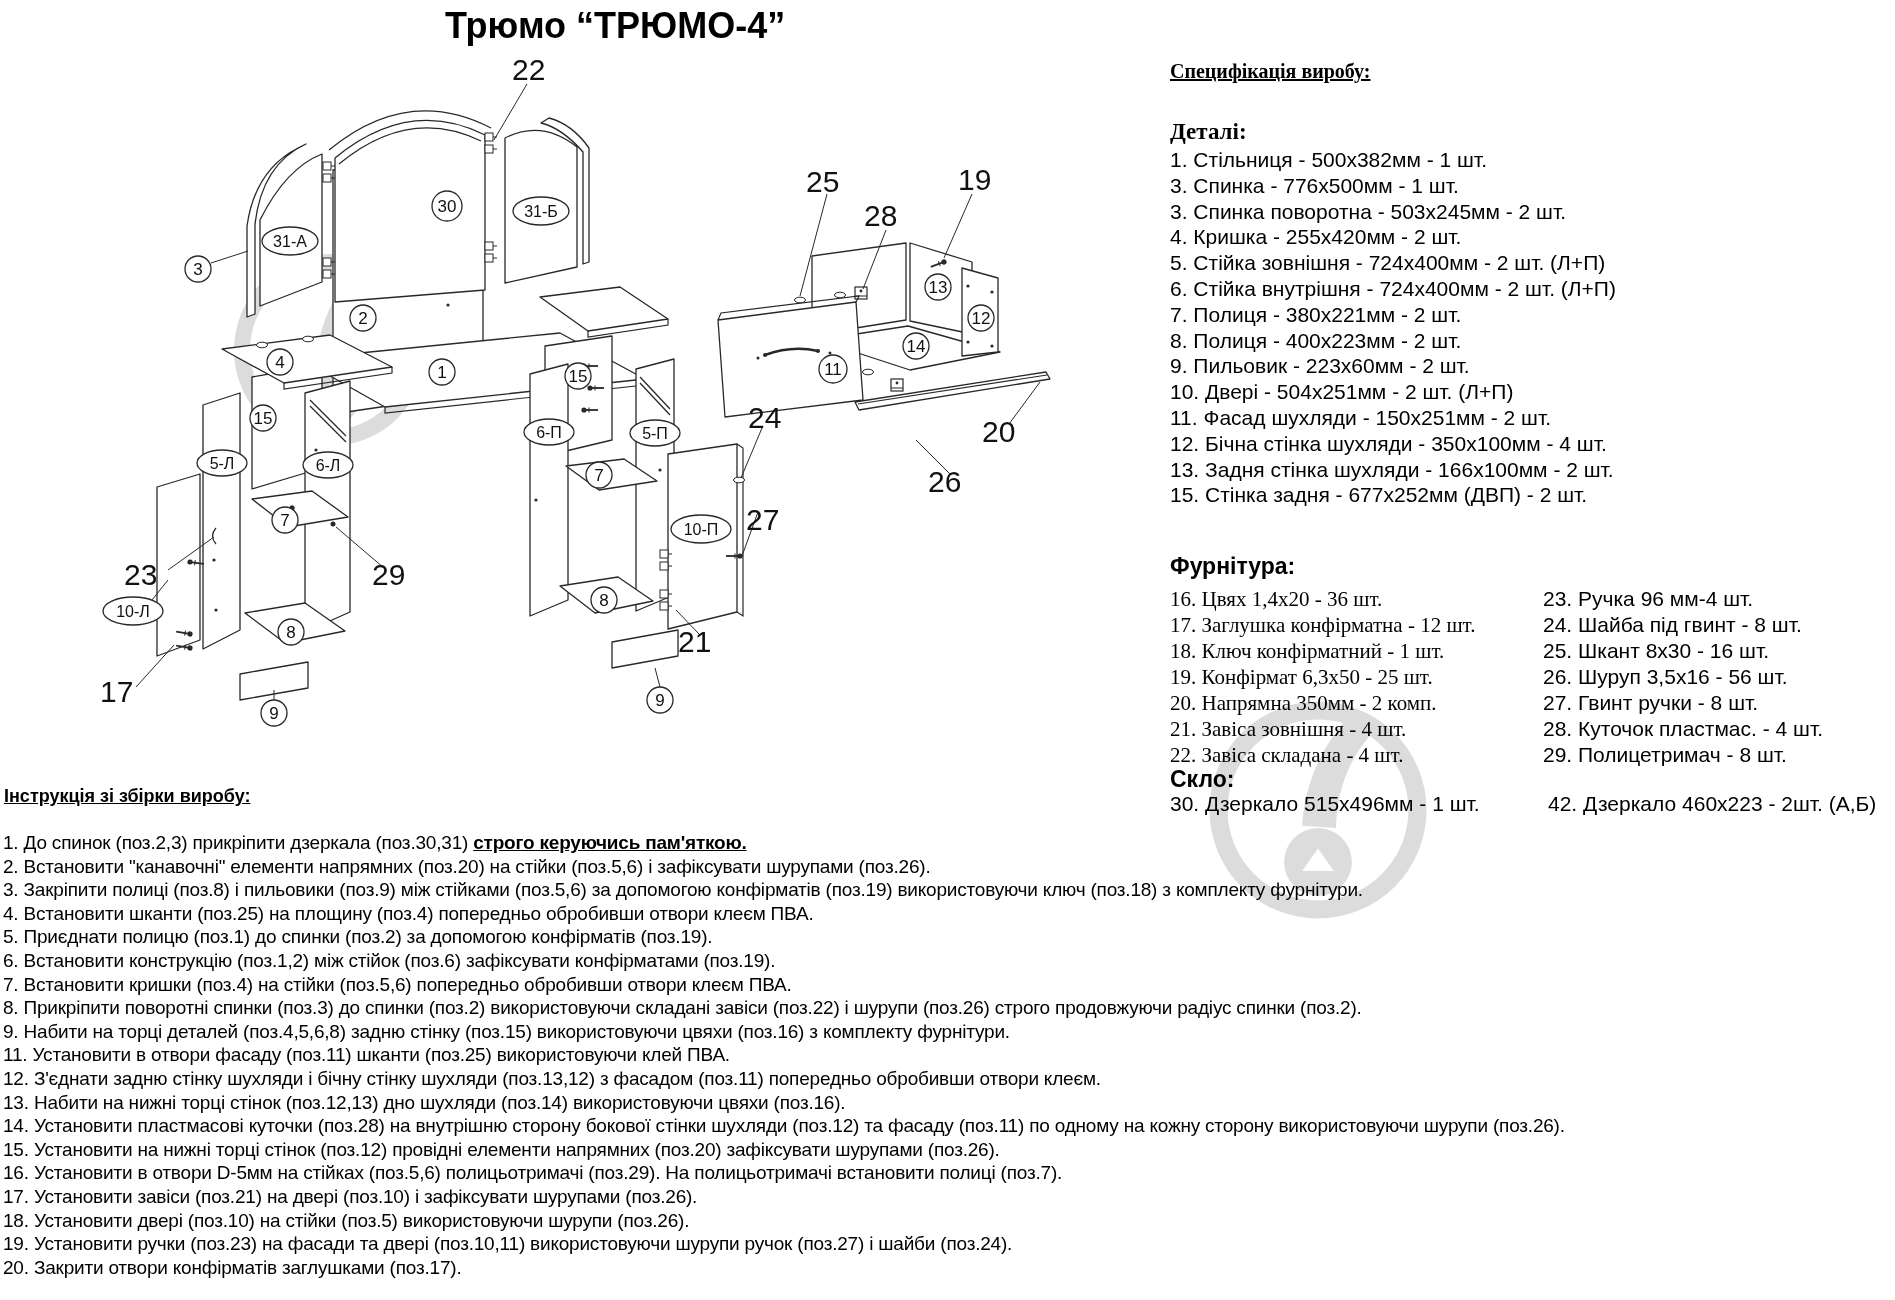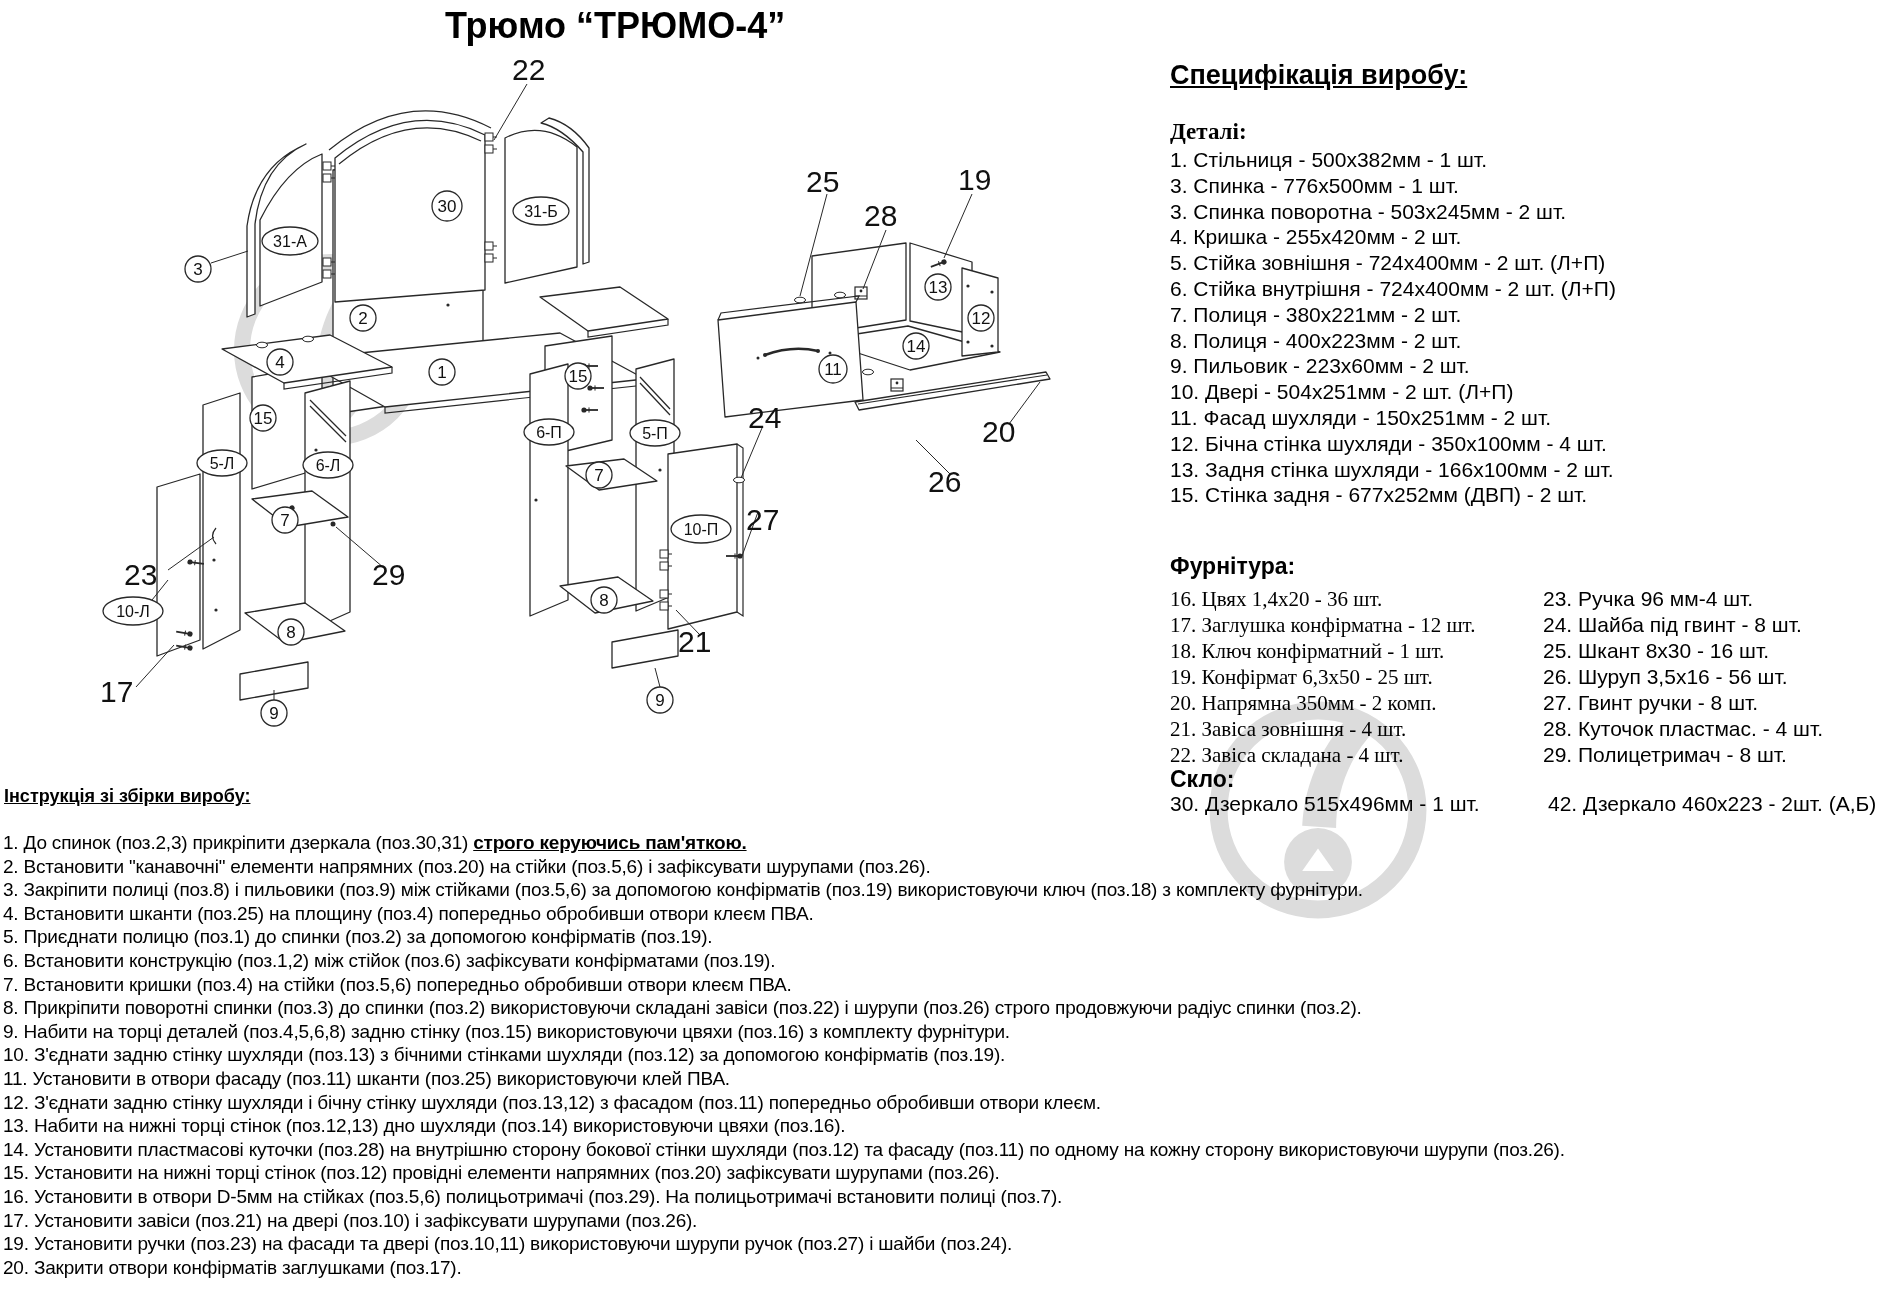--- a/index.html
+++ b/index.html
@@ -1,20 +1,20 @@
 <!DOCTYPE html>
 <html><head>
 <meta charset="utf-8">
 <style>
   html,body{margin:0;padding:0;}
   body{width:1895px;height:1300px;position:relative;background:#ffffff;color:#000;
        font-family:"Liberation Sans",sans-serif;overflow:hidden;}
   .abs{position:absolute;white-space:nowrap;}
   .title{font-weight:bold;font-size:36px;}
-  .h-spec{font-size:27px;font-weight:bold;text-decoration:underline;}
+  .h-spec{font-size:20px;font-weight:bold;text-decoration:underline;font-family:Liberation Serif, serif;}
   .h-sub{font-size:23px;font-weight:bold;}
   .spec-list{font-size:21px;line-height:25.8px;}
   .hw-list{font-size:21px;line-height:26px;}
   .glass-item{font-size:21px;text-align:right;}
   .instr-h{font-size:18px;font-weight:bold;text-decoration:underline;}
   .instr{font-size:19px;line-height:23.6px;letter-spacing:-0.2px;}
   .b-u{font-weight:bold;text-decoration:underline;}
   svg{position:absolute;left:0;top:0;}
   svg text{font-family:"Liberation Sans",sans-serif;fill:#111;}
   .lbl{font-size:17px;}
@@ -354,23 +354,23 @@
 <div class="abs instr" style="left:3px;top:831px;">
   <div><span>1. До спинок (поз.2,3) прикріпити дзеркала (поз.30,31) </span><span class="b-u">строго керуючись пам'яткою.</span></div>
   <div>2. Встановити "канавочні" елементи напрямних (поз.20) на стійки (поз.5,6) і зафіксувати шурупами (поз.26).</div>
   <div>3. Закріпити полиці (поз.8) і пильовики (поз.9) між стійками (поз.5,6) за допомогою конфірматів (поз.19) використовуючи ключ (поз.18) з комплекту фурнітури.</div>
   <div>4. Встановити шканти (поз.25) на площину (поз.4) попередньо обробивши отвори клеєм ПВА.</div>
   <div>5. Приєднати полицю (поз.1) до спинки (поз.2) за допомогою конфірматів (поз.19).</div>
   <div>6. Встановити конструкцію (поз.1,2) між стійок (поз.6) зафіксувати конфірматами (поз.19).</div>
   <div>7. Встановити кришки (поз.4) на стійки (поз.5,6) попередньо обробивши отвори клеєм ПВА.</div>
   <div>8. Прикріпити поворотні спинки (поз.3) до спинки (поз.2) використовуючи складані завіси (поз.22) і шурупи (поз.26) строго продовжуючи радіус спинки (поз.2).</div>
   <div>9. Набити на торці деталей (поз.4,5,6,8) задню стінку (поз.15) використовуючи цвяхи (поз.16) з комплекту фурнітури.</div>
-  <div>10. З'єднати задню стінку шухляди (поз.13) з бічними стінками шухляди (поз.12) за допомогою конфірматів (поз.19).</div>
   <div>11. Установити в отвори фасаду (поз.11) шканти (поз.25) використовуючи клей ПВА.</div>
   <div>12. З'єднати задню стінку шухляди і бічну стінку шухляди (поз.13,12) з фасадом (поз.11) попередньо обробивши отвори клеєм.</div>
   <div>13. Набити на нижні торці стінок (поз.12,13) дно шухляди (поз.14) використовуючи цвяхи (поз.16).</div>
   <div>14. Установити пластмасові куточки (поз.28) на внутрішню сторону бокової стінки шухляди (поз.12) та фасаду (поз.11) по одному на кожну сторону використовуючи шурупи (поз.26).</div>
   <div>15. Установити на нижні торці стінок (поз.12) провідні елементи напрямних (поз.20) зафіксувати шурупами (поз.26).</div>
   <div>16. Установити в отвори D-5мм на стійках (поз.5,6) полицьотримачі (поз.29). На полицьотримачі встановити полиці (поз.7).</div>
   <div>17. Установити завіси (поз.21) на двері (поз.10) і зафіксувати шурупами (поз.26).</div>
+  <div>18. Установити двері (поз.10) на стійки (поз.5) використовуючи шурупи (поз.26).</div>
   <div>19. Установити ручки (поз.23) на фасади та двері (поз.10,11) використовуючи шурупи ручок (поз.27) і шайби (поз.24).</div>
   <div>20. Закрити отвори конфірматів заглушками (поз.17).</div>
 </div>
 
 </body></html>

